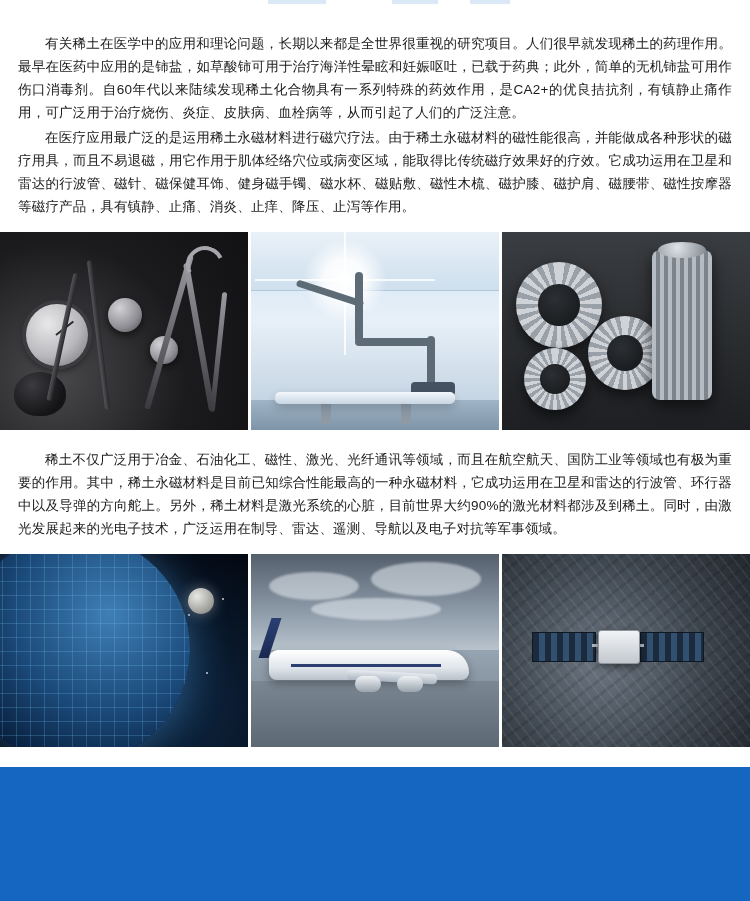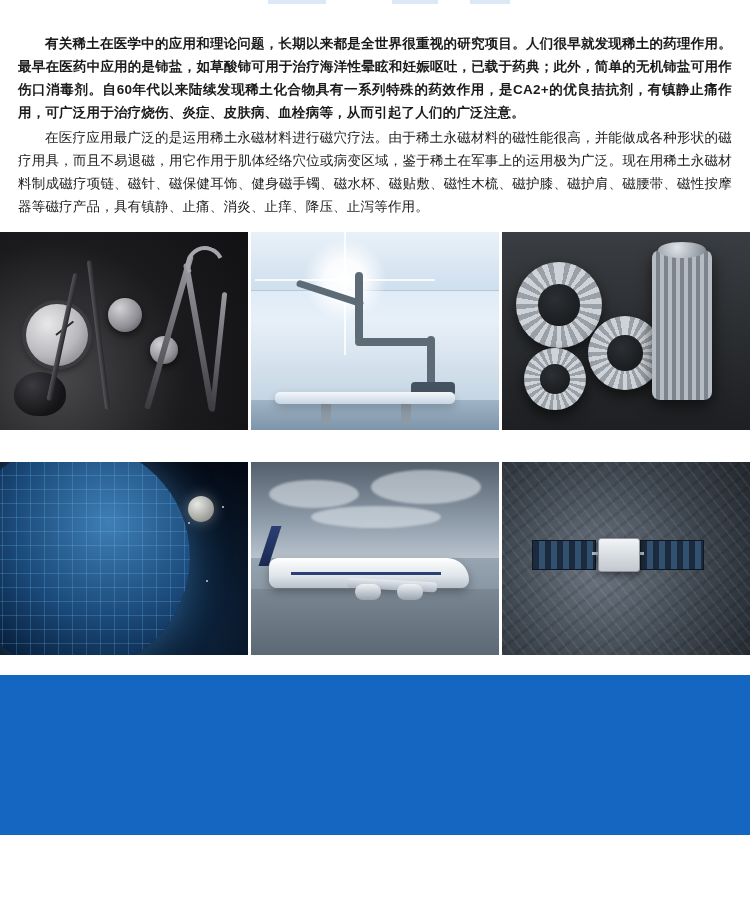--- a/index.html
+++ b/index.html
@@ -43,21 +43,20 @@
     color: #1a1a1a;
     font-size: 13.5px;
     line-height: 23px;
     text-align: justify;
     text-indent: 2em;
     margin: 0 0 2px 0;
     letter-spacing: 0.2px;
   }
   .para.first {
     text-indent: 2em;
-    font-weight: bold;
   }
   .block-1 { padding-top: 24px; }
   .block-2 { padding-top: 18px; }
 
   
   .img-row {
     display: flex;
     width: 100%;
     margin-top: 14px;
   }
@@ -336,21 +335,21 @@
 <div class="page">
 
   <div class="top-strip">
     <span class="frag a"></span>
     <span class="frag b"></span>
     <span class="frag c"></span>
   </div>
 
   <div class="text-block block-1">
     <p class="para first">有关稀土在医学中的应用和理论问题，长期以来都是全世界很重视的研究项目。人们很早就发现稀土的药理作用。最早在医药中应用的是铈盐，如草酸铈可用于治疗海洋性晕眩和妊娠呕吐，已载于药典；此外，简单的无机铈盐可用作伤口消毒剂。自60年代以来陆续发现稀土化合物具有一系列特殊的药效作用，是CA2+的优良拮抗剂，有镇静止痛作用，可广泛用于治疗烧伤、炎症、皮肤病、血栓病等，从而引起了人们的广泛注意。</p>
-    <p class="para">在医疗应用最广泛的是运用稀土永磁材料进行磁穴疗法。由于稀土永磁材料的磁性能很高，并能做成各种形状的磁疗用具，而且不易退磁，用它作用于肌体经络穴位或病变区域，鉴于稀土在军事上的运用极为广泛。现在用稀土永磁材料制成磁疗项链、磁针、磁保健耳饰、健身磁手镯、磁水杯、磁贴敷、磁性木梳、磁护膝、磁护肩、磁腰带、磁性按摩器等磁疗产品，具有镇静、止痛、消炎、止痒、降压、止泻等作用。</p>
+    <p class="para">在医疗应用最广泛的是运用稀土永磁材料进行磁穴疗法。由于稀土永磁材料的磁性能很高，并能做成各种形状的磁疗用具，而且不易退磁，用它作用于肌体经络穴位或病变区域，能取得比传统磁疗效果好的疗效。它成功运用在卫星和雷达的行波管、磁针、磁保健耳饰、健身磁手镯、磁水杯、磁贴敷、磁性木梳、磁护膝、磁护肩、磁腰带、磁性按摩器等磁疗产品，具有镇静、止痛、消炎、止痒、降压、止泻等作用。</p>
   </div>
 
   <div class="img-row row1">
     <div class="cell">
       <div class="pic-medical">
         <span class="gauge"></span>
         <span class="bulb"></span>
         <span class="tube t1"></span>
         <span class="tube t2"></span>
         <span class="disc d1"></span>
@@ -380,20 +379,21 @@
       <div class="pic-metal">
         <span class="ring g1"></span>
         <span class="ring g2"></span>
         <span class="ring g3"></span>
         <span class="cyl"></span>
       </div>
     </div>
   </div>
 
   <div class="text-block block-2">
+    <p class="para first">稀土不仅广泛用于冶金、石油化工、磁性、激光、光纤通讯等领域，而且在航空航天、国防工业等领域也有极为重要的作用。其中，稀土永磁材料是目前已知综合性能最高的一种永磁材料，它成功运用在卫星和雷达的行波管、环行器中以及导弹的方向舵上。另外，稀土材料是激光系统的心脏，目前世界大约90%的激光材料都涉及到稀土。同时，由激光发展起来的光电子技术，广泛运用在制导、雷达、遥测、导航以及电子对抗等军事领域。</p>
   </div>
 
   <div class="img-row row2">
     <div class="cell">
       <div class="pic-earth">
         <span class="stars">
           <i style="left:160px;top:22px"></i>
             <i style="left:188px;top:60px"></i>
           <i style="left:206px;top:118px"></i>
             <i style="left:144px;top:150px"></i>

